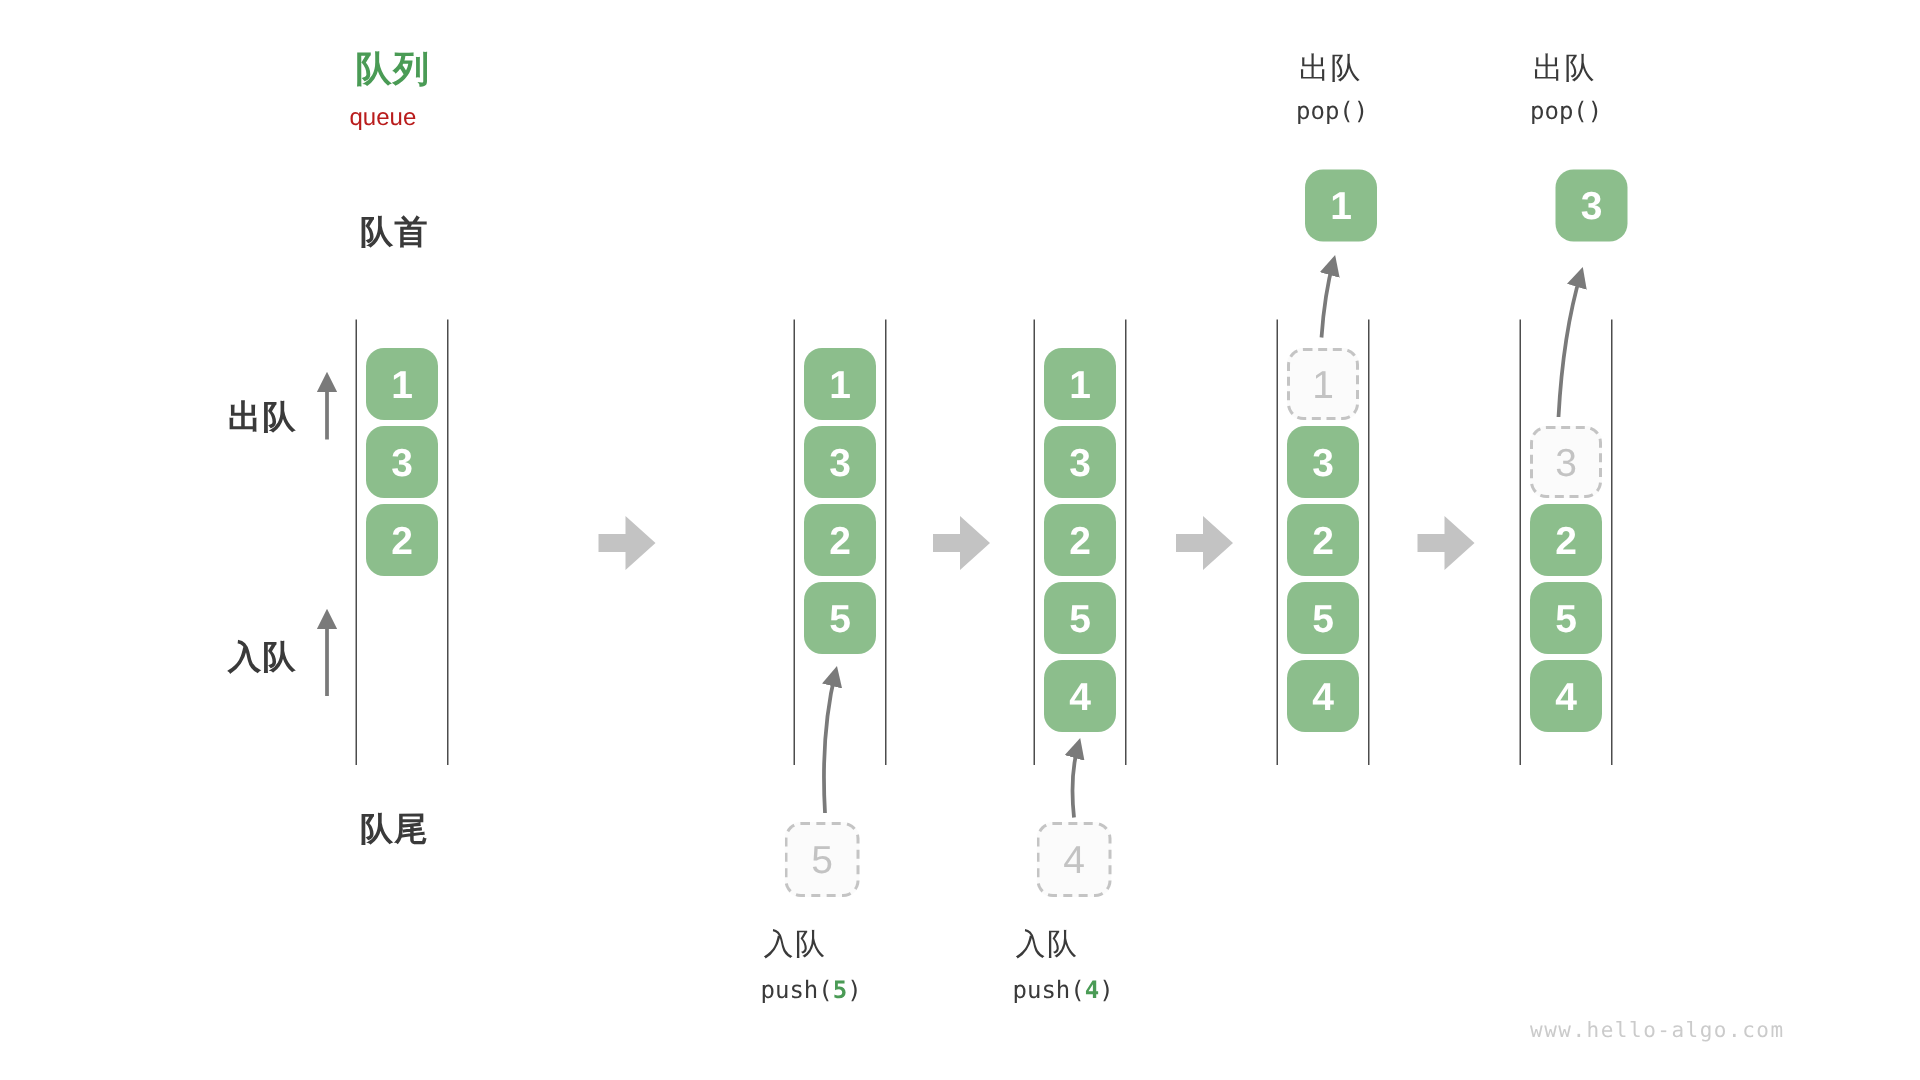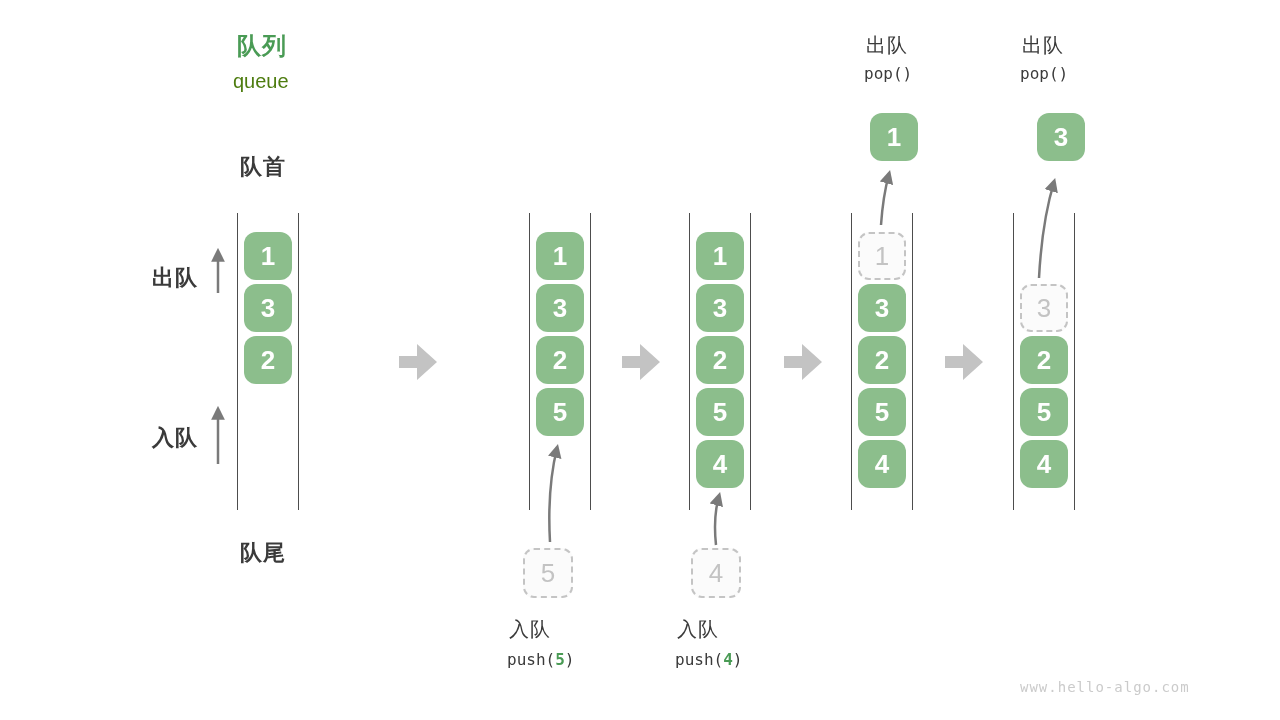--- a/index.html
+++ b/index.html
@@ -2,21 +2,21 @@
 <html><head>
 <meta charset="utf-8">
 <style>
   html,body { margin:0; padding:0; background:#ffffff; }
   .canvas {
     position:relative; width:1280px; height:720px; background:#ffffff;
     font-family:"Liberation Sans", sans-serif; overflow:hidden;padding-left:37px;
   }
   .abs { position:absolute; }
   .title-zh { font-size:24px; font-weight:700; color:#4a9b55; letter-spacing:1px; }
-  .title-en { font-size:20px; color:#4d7c0f; }
+  .title-en { font-size:16px; color:#b91c1c; }
   .zh-label { font-size:22px; font-weight:700; color:#3a3a3a; letter-spacing:1px; }
   .op-zh { font-size:20px; font-weight:500; color:#3a3a3a; letter-spacing:1px; }
   .code {
     font-family:"DejaVu Sans Mono","Liberation Mono", monospace;
     font-size:16px; color:#3a3a3a; white-space:pre;
   }
   .code .arg { color:#4a9b55; font-weight:700; }
   .rail {
     position:absolute; top:213px; height:297px; width:62px; box-sizing:border-box;
     border-left:1.5px solid #4d4d4d; border-right:1.5px solid #4d4d4d;
@@ -40,21 +40,21 @@
   svg.overlay { position:absolute; left:0; top:0; pointer-events:none; }
 </style>
 </head>
 <body>
 
 <div class="canvas">
 
   <div class="abs title-zh" style="left:237px; top:30px;">队列</div>
   <div class="abs title-en" style="left:233px; top:70px;">queue</div>
 
-  <div class="abs zh-label" style="left:240px; top:152px;">队首</div>
+  <div class="abs zh-label" style="left:240px; top:140px;">队首</div>
   <div class="abs zh-label" style="left:240px; top:538px;">队尾</div>
 
   <div class="abs zh-label" style="left:152px; top:263px;">出队</div>
   <div class="abs zh-label" style="left:152px; top:423px;">入队</div>
 
   <div class="rail" style="left:237px;"></div>
   <div class="rail" style="left:529px;"></div>
   <div class="rail" style="left:689px;"></div>
   <div class="rail" style="left:851px;"></div>
   <div class="rail" style="left:1013px;"></div>

